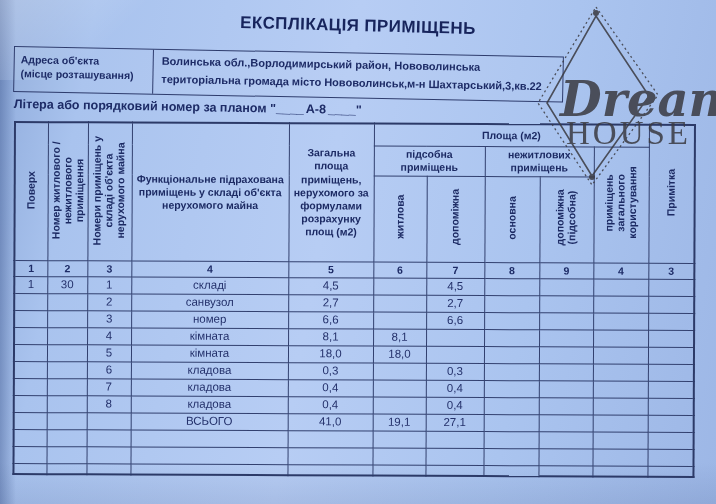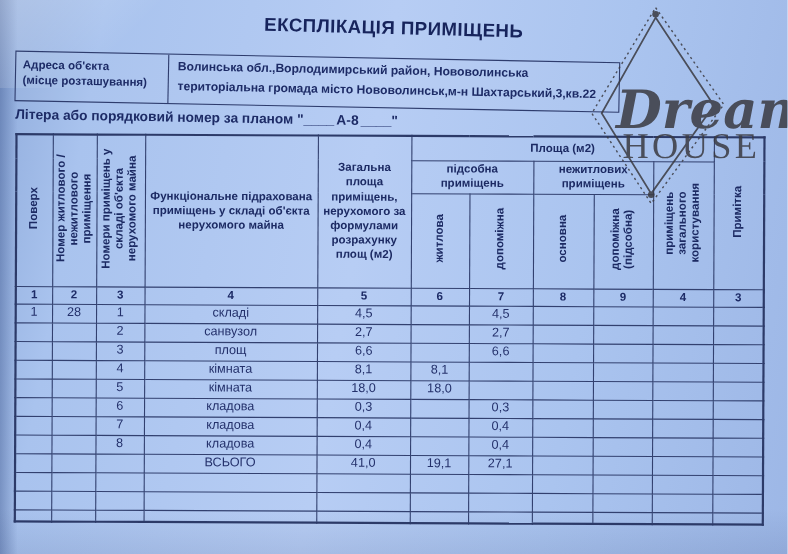--- a/index.html
+++ b/index.html
@@ -112,21 +112,21 @@
       <td>7</td>
       <td>8</td>
       <td>9</td>
       <td>4</td>
       <td>3</td>
     </tr>
   </thead>
   <tbody>
       <tr class="data-row">
         <td>1</td>
-        <td>28</td>
+        <td>30</td>
         <td>1</td>
         <td>складі</td>
         <td>4,5</td>
         <td></td>
         <td>4,5</td>
         <td></td>
         <td></td>
         <td></td>
         <td></td>
       </tr>
@@ -140,21 +140,21 @@
         <td>2,7</td>
         <td></td>
         <td></td>
         <td></td>
         <td></td>
       </tr>
       <tr class="data-row">
         <td></td>
         <td></td>
         <td>3</td>
-        <td>площ</td>
+        <td>номер</td>
         <td>6,6</td>
         <td></td>
         <td>6,6</td>
         <td></td>
         <td></td>
         <td></td>
         <td></td>
       </tr>
       <tr class="data-row">
         <td></td>

